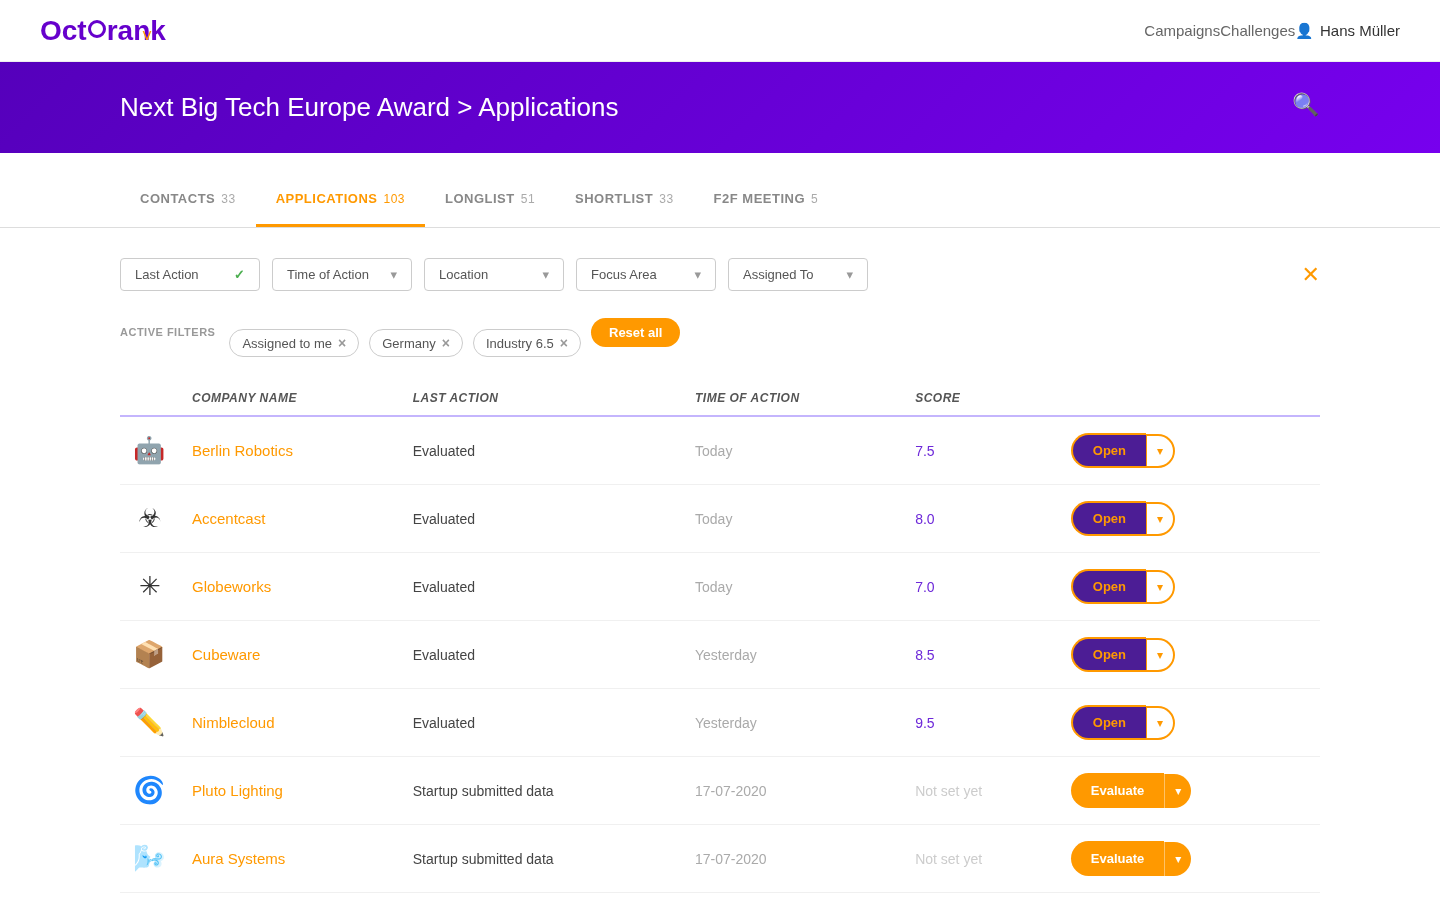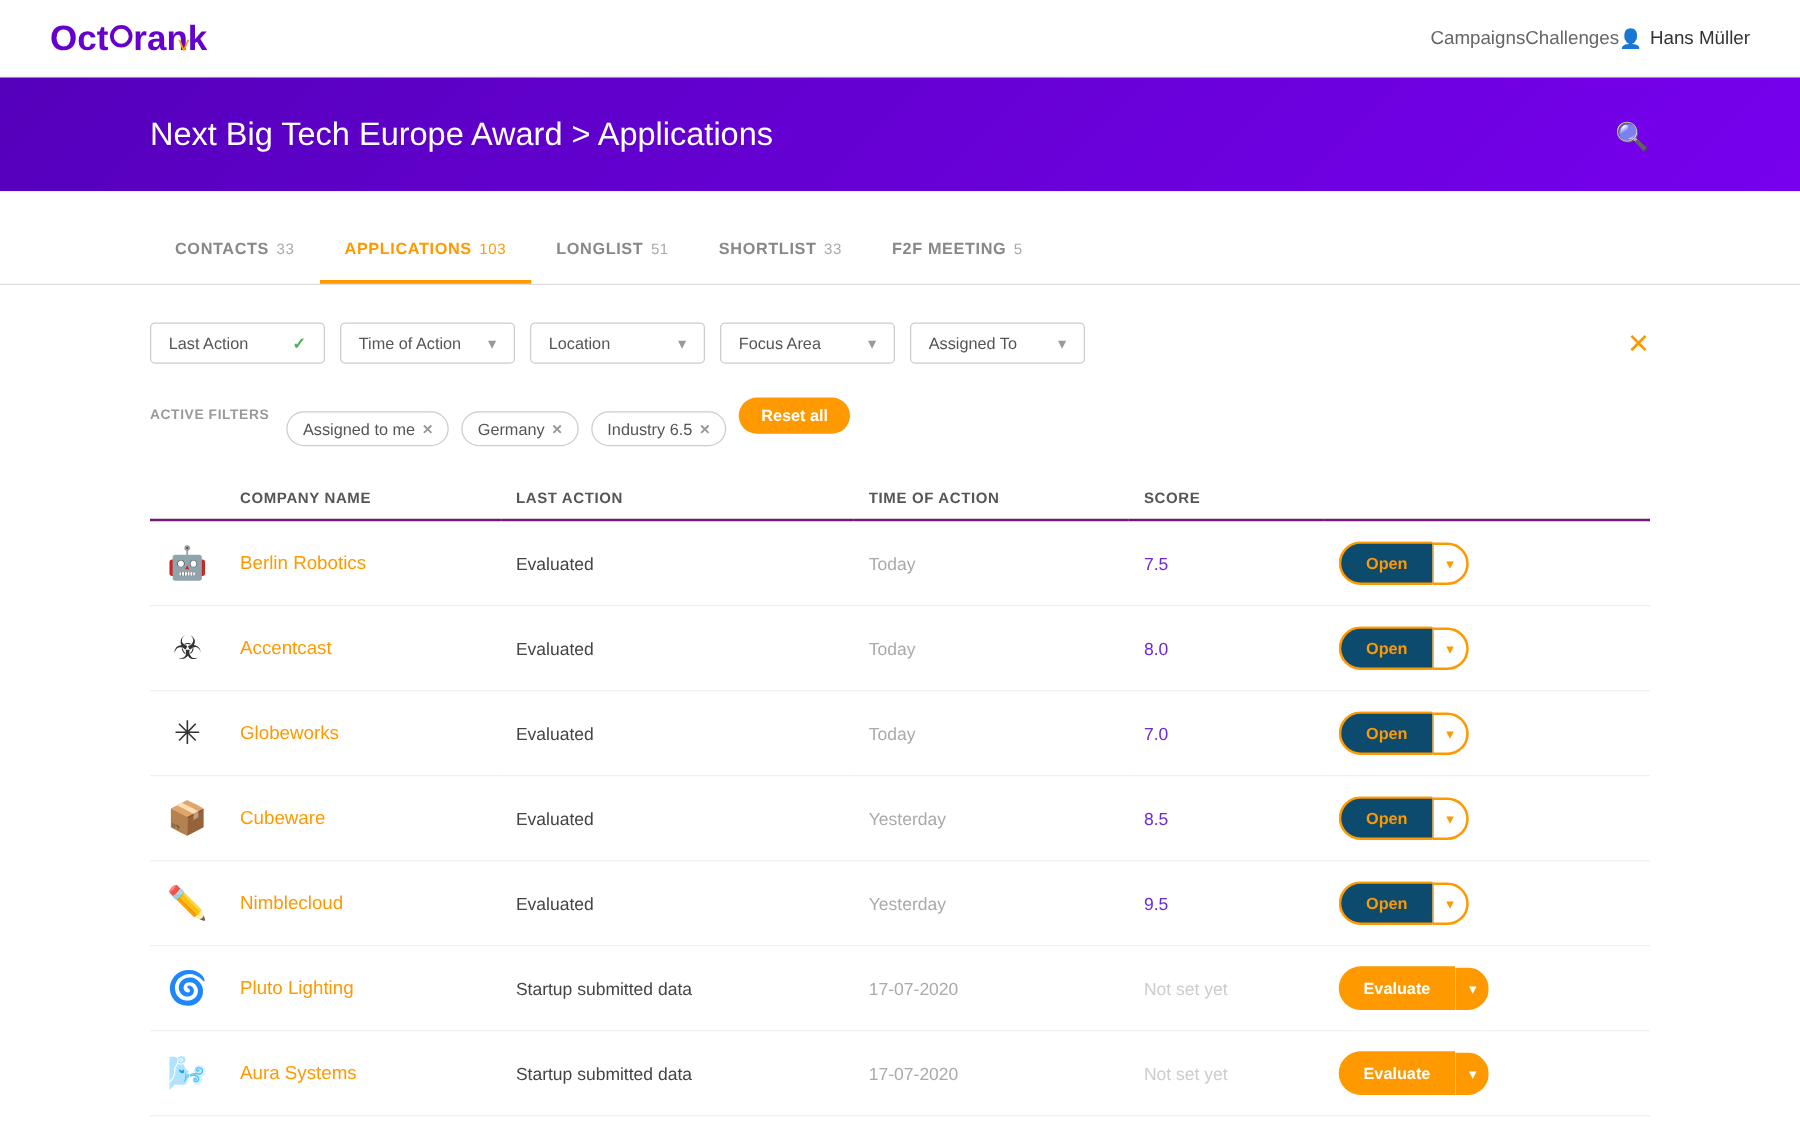--- a/index.html
+++ b/index.html
@@ -31,21 +31,21 @@
       gap: 6px;
       color: #333;
       font-size: 15px;
     }
 
     
     .page-banner {
       background: linear-gradient(135deg, #5500bb, #7700ee);
       padding: 30px 120px;
       display: flex;
-      align-items: flex-end;
+      align-items: flex-start;
       justify-content: space-between;
       gap: 19px;
     }
     .page-banner-title {
       color: #fff;
       font-size: 26px;
       font-weight: 400;
     }
     .banner-search-icon {
       color: #fff;
@@ -178,21 +178,22 @@
       font-weight: 600;
       cursor: pointer;
     }
 
     
     .app-table {
       width: 100%;
       border-collapse: collapse;
     }
     .app-table thead tr {
-      border-bottom: 2px solid #701a75;
+      border-bottom: 2px solid #c4b5fd;
+      font-style: italic;
     }
     .app-table th {
       text-align: left;
       padding: 10px 12px;
       font-size: 12px;
       font-weight: 700;
       color: #555;
       text-transform: uppercase;
       letter-spacing: 0.5px;
     }
@@ -234,21 +235,21 @@
     }
 
     
     .btn-group {
       display: flex;
       align-items: center;
     }
     .btn-open {
       border: 2px solid #f90;
       color: #f90;
-      background: #0c4a6e;
+      background: #4c1d95;
       border-right: none;
       border-radius: 20px 0 0 20px;
       padding: 8px 20px;
       font-size: 13px;
       font-weight: 600;
       cursor: pointer;
     }
     .btn-open-arrow {
       border: 2px solid #f90;
       color: #f90;

